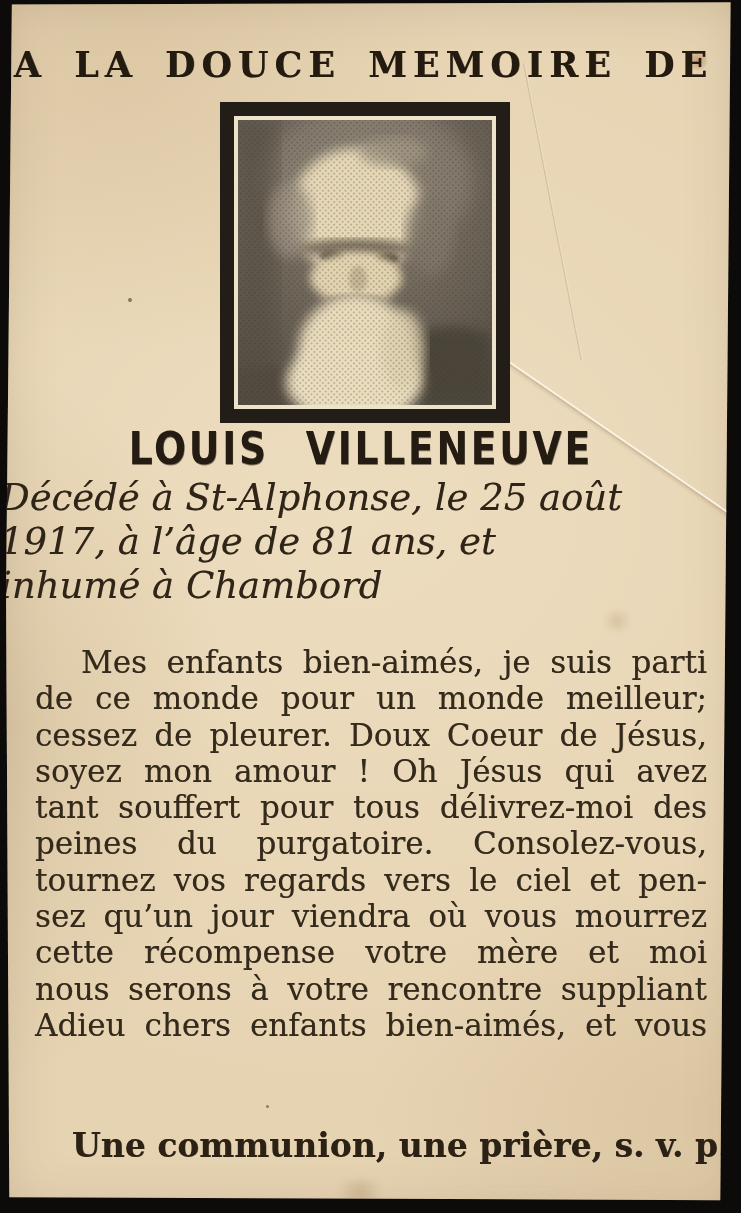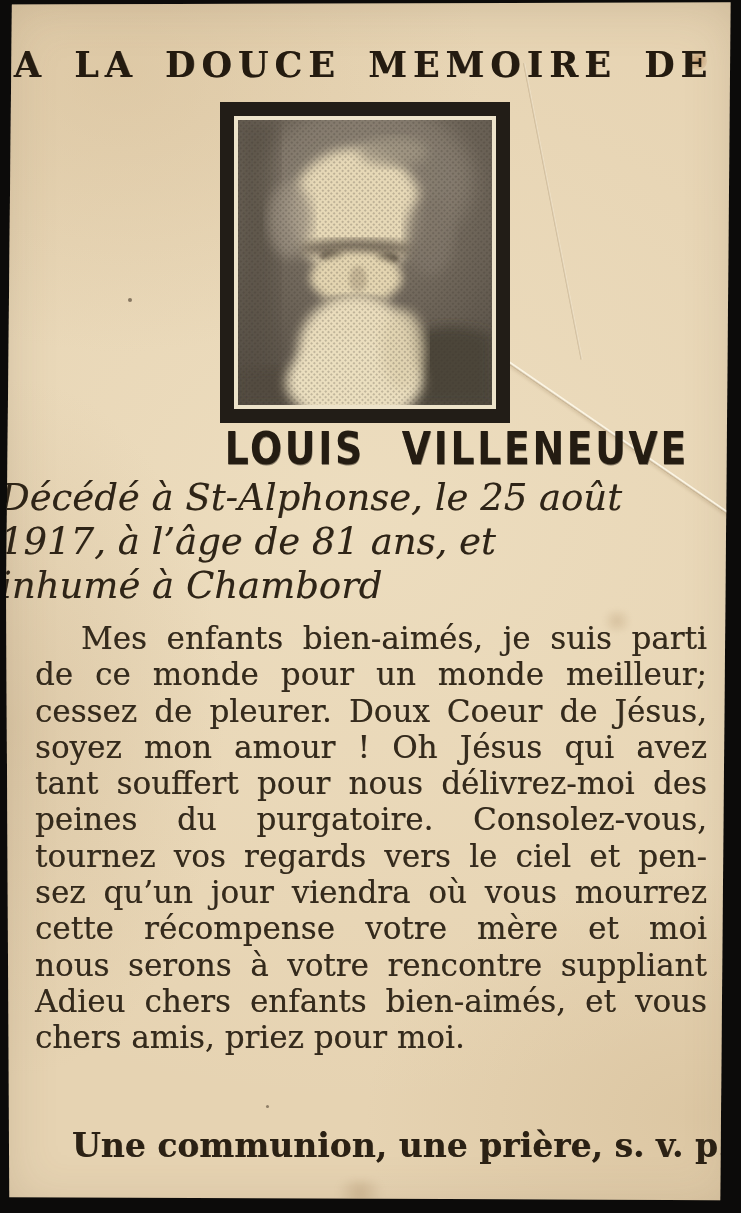--- a/index.html
+++ b/index.html
@@ -87,21 +87,21 @@
     width: 100%; height: 100%;
     background: #ede3ca;
     padding: 4px;
     box-sizing: border-box;
   }
   .portrait-mat svg { display: block; width: 100%; height: 100%; }
 
   
   .name-line {
     position: absolute; left: 0; right: 20px; top: 424px;
-    text-align: right;
+    text-align: center;
   }
   .name-line span {
     display: inline-block;
     font-family: "DejaVu Sans", sans-serif;
     font-weight: bold;
     font-size: 43px;
     letter-spacing: 3px;
     word-spacing: 24px;
     transform: scaleX(0.88) scaleY(1.02);
     color: #241c12;
@@ -115,21 +115,21 @@
     font-family: "DejaVu Serif", serif;
     font-style: italic;
     font-size: 37px;
     line-height: 44px;
     color: #2e2417;
     text-shadow: 0.3px 0.3px 0.4px rgba(46,36,23,0.45);
   }
 
   
   .body-block {
-    position: absolute; left: 35px; top: 620px; width: 672px;
+    position: absolute; left: 35px; top: 644px; width: 672px;
     font-family: "DejaVu Serif", serif;
     font-size: 31px;
     line-height: 36.3px;
     color: #342a1c;
     text-shadow: 0.3px 0.3px 0.5px rgba(52,42,28,0.5);
   }
   .body-line { text-align: justify; text-align-last: justify; white-space: normal; }
   .body-line.first { text-indent: 46px; }
   .body-line.last { text-align-last: left; }
 
@@ -225,26 +225,25 @@
       <div>Décédé à St-Alphonse, le 25 août</div>
       <div>1917, à l’âge de 81 ans, et</div>
       <div>inhumé à Chambord</div>
     </div>
 
     <div class="body-block">
       <div class="body-line first">Mes enfants bien-aimés, je suis parti</div>
       <div class="body-line">de ce monde pour un monde meilleur;</div>
       <div class="body-line">cessez de pleurer. Doux Coeur de Jésus,</div>
       <div class="body-line">soyez mon amour ! Oh Jésus qui avez</div>
-      <div class="body-line">tant souffert pour nous délivrez-moi des</div>
+      <div class="body-line">tant souffert pour tous délivrez-moi des</div>
       <div class="body-line">peines du purgatoire. Consolez-vous,</div>
       <div class="body-line">tournez vos regards vers le ciel et pen-</div>
       <div class="body-line">sez qu’un jour viendra où vous mourrez</div>
       <div class="body-line">cette récompense votre mère et moi</div>
       <div class="body-line">nous serons à votre rencontre suppliant</div>
       <div class="body-line">Adieu chers enfants bien-aimés, et vous</div>
-      <div class="body-line last">chers amis, priez pour moi.</div>
     </div>
 
     <div class="closing-line">Une communion, une prière, s. v. p.</div>
 
   </div>
 </div>
 
 </body></html>

